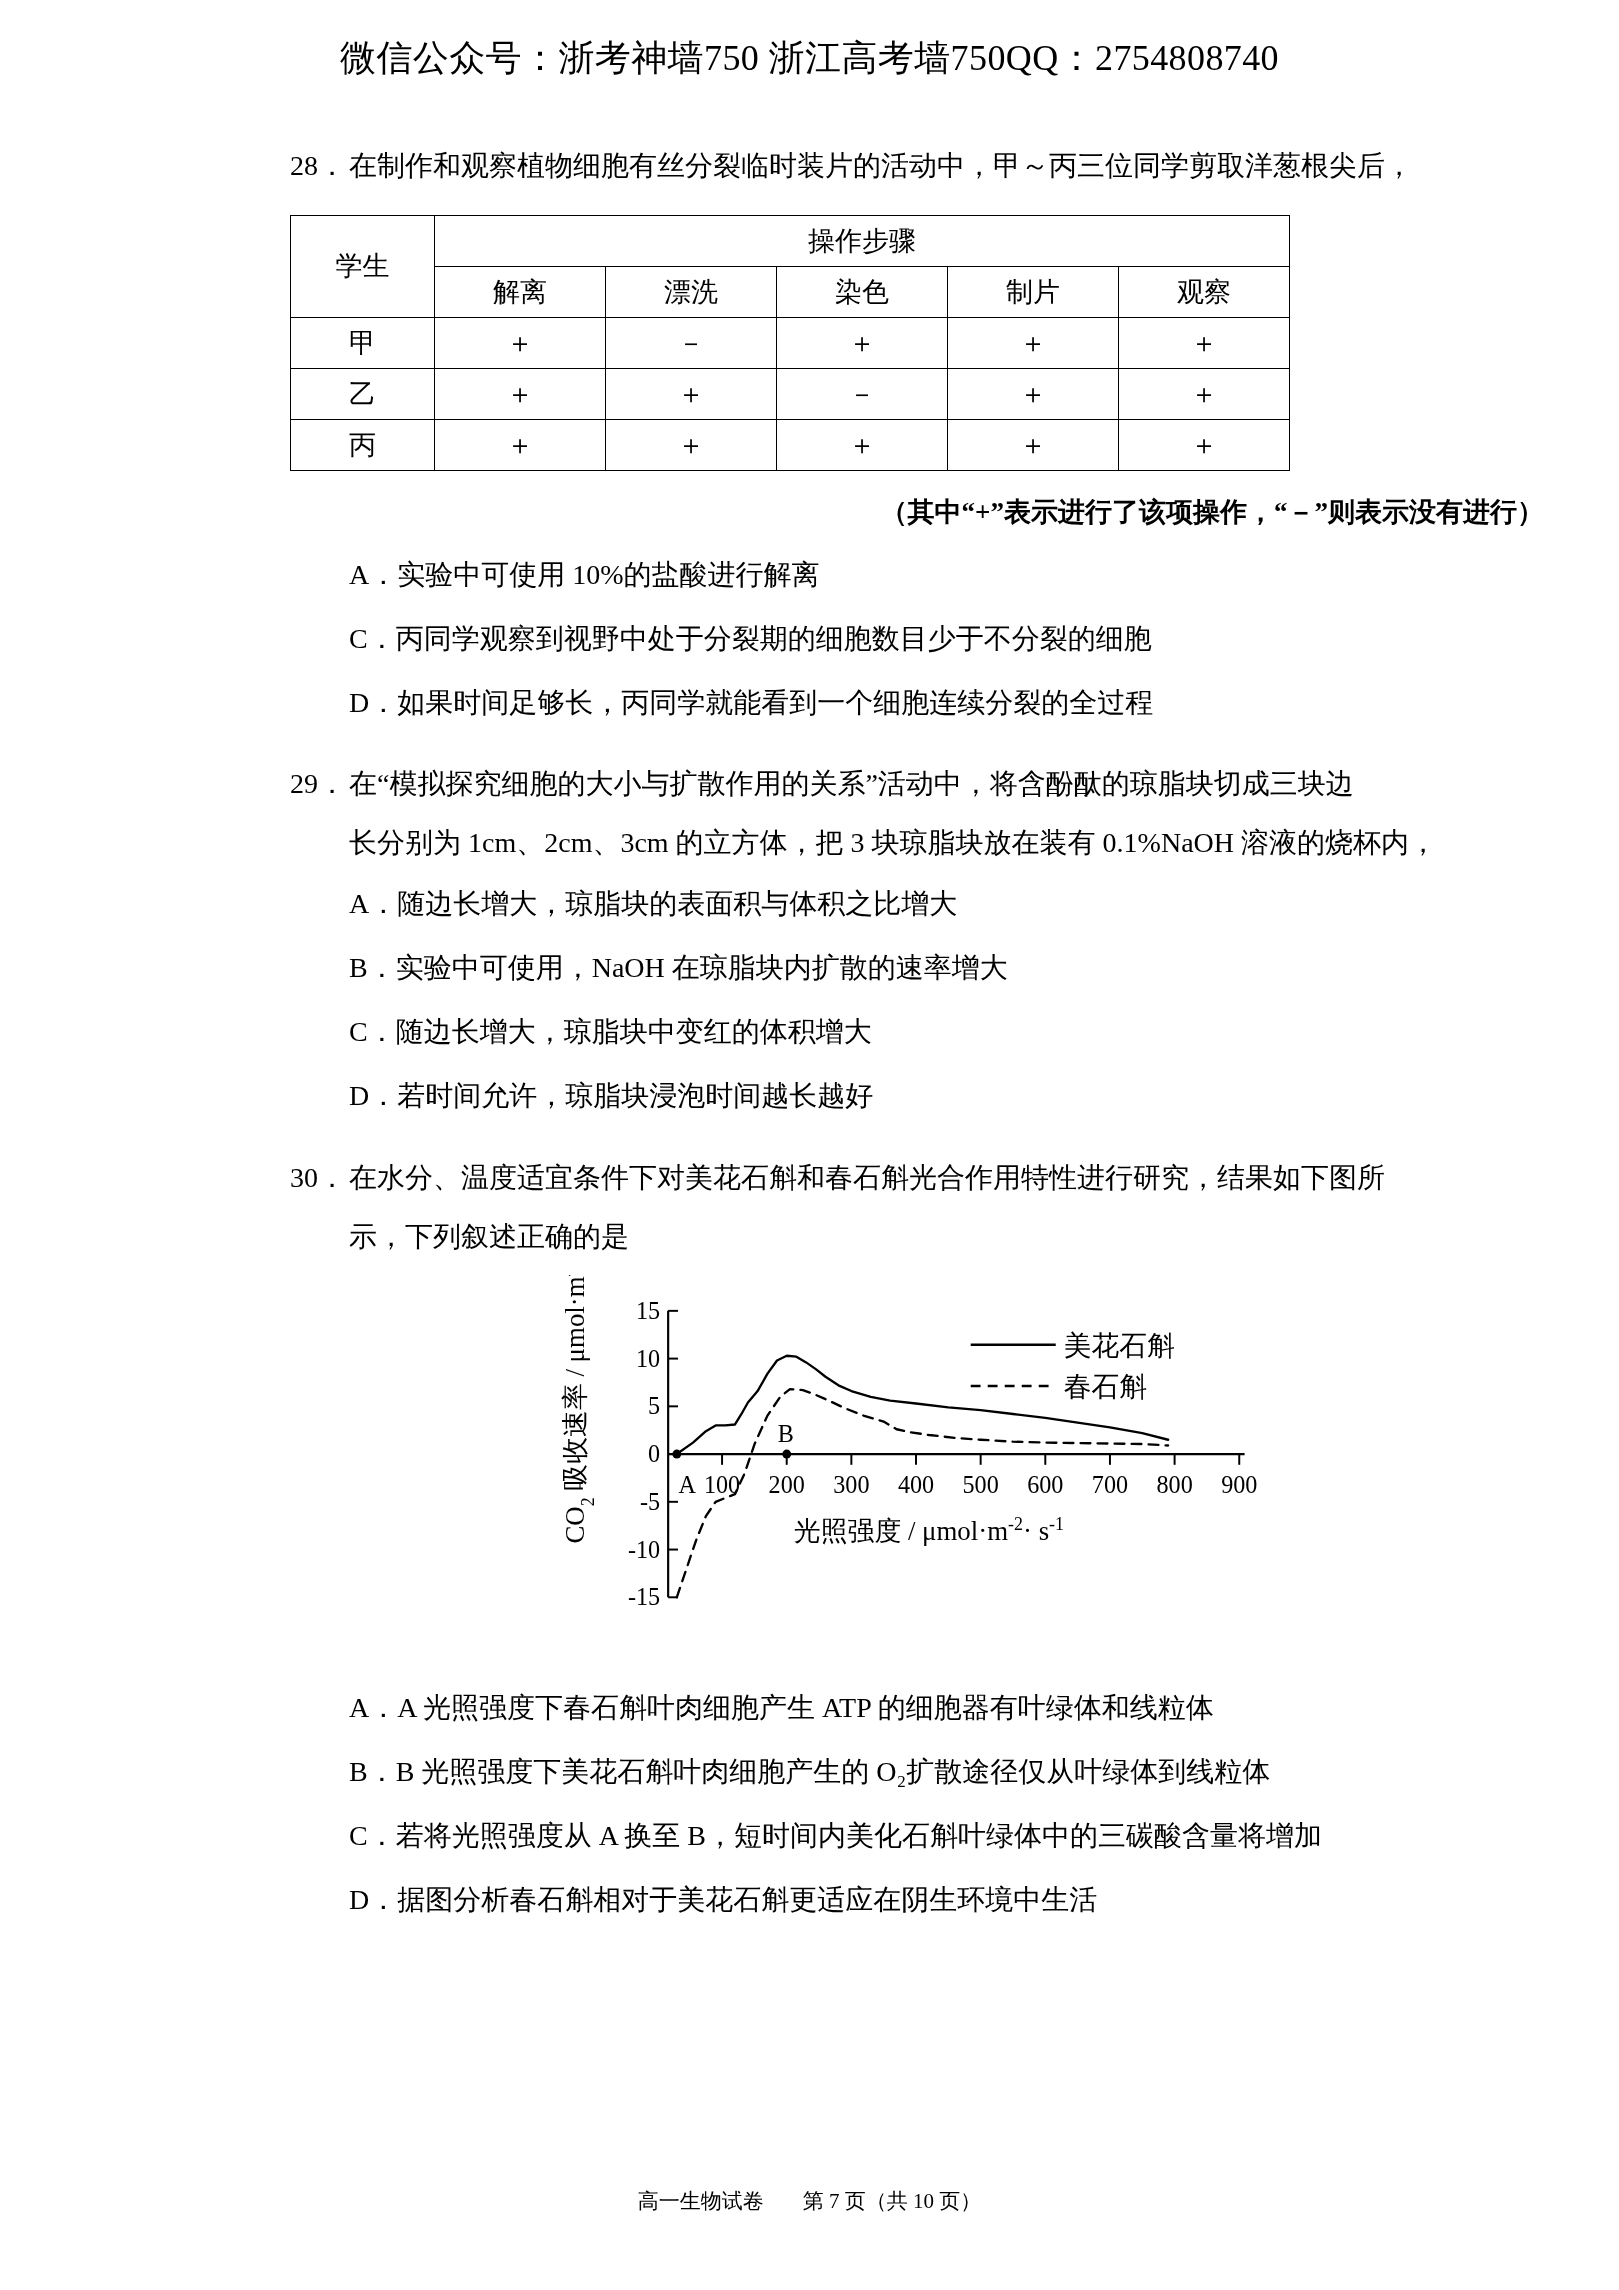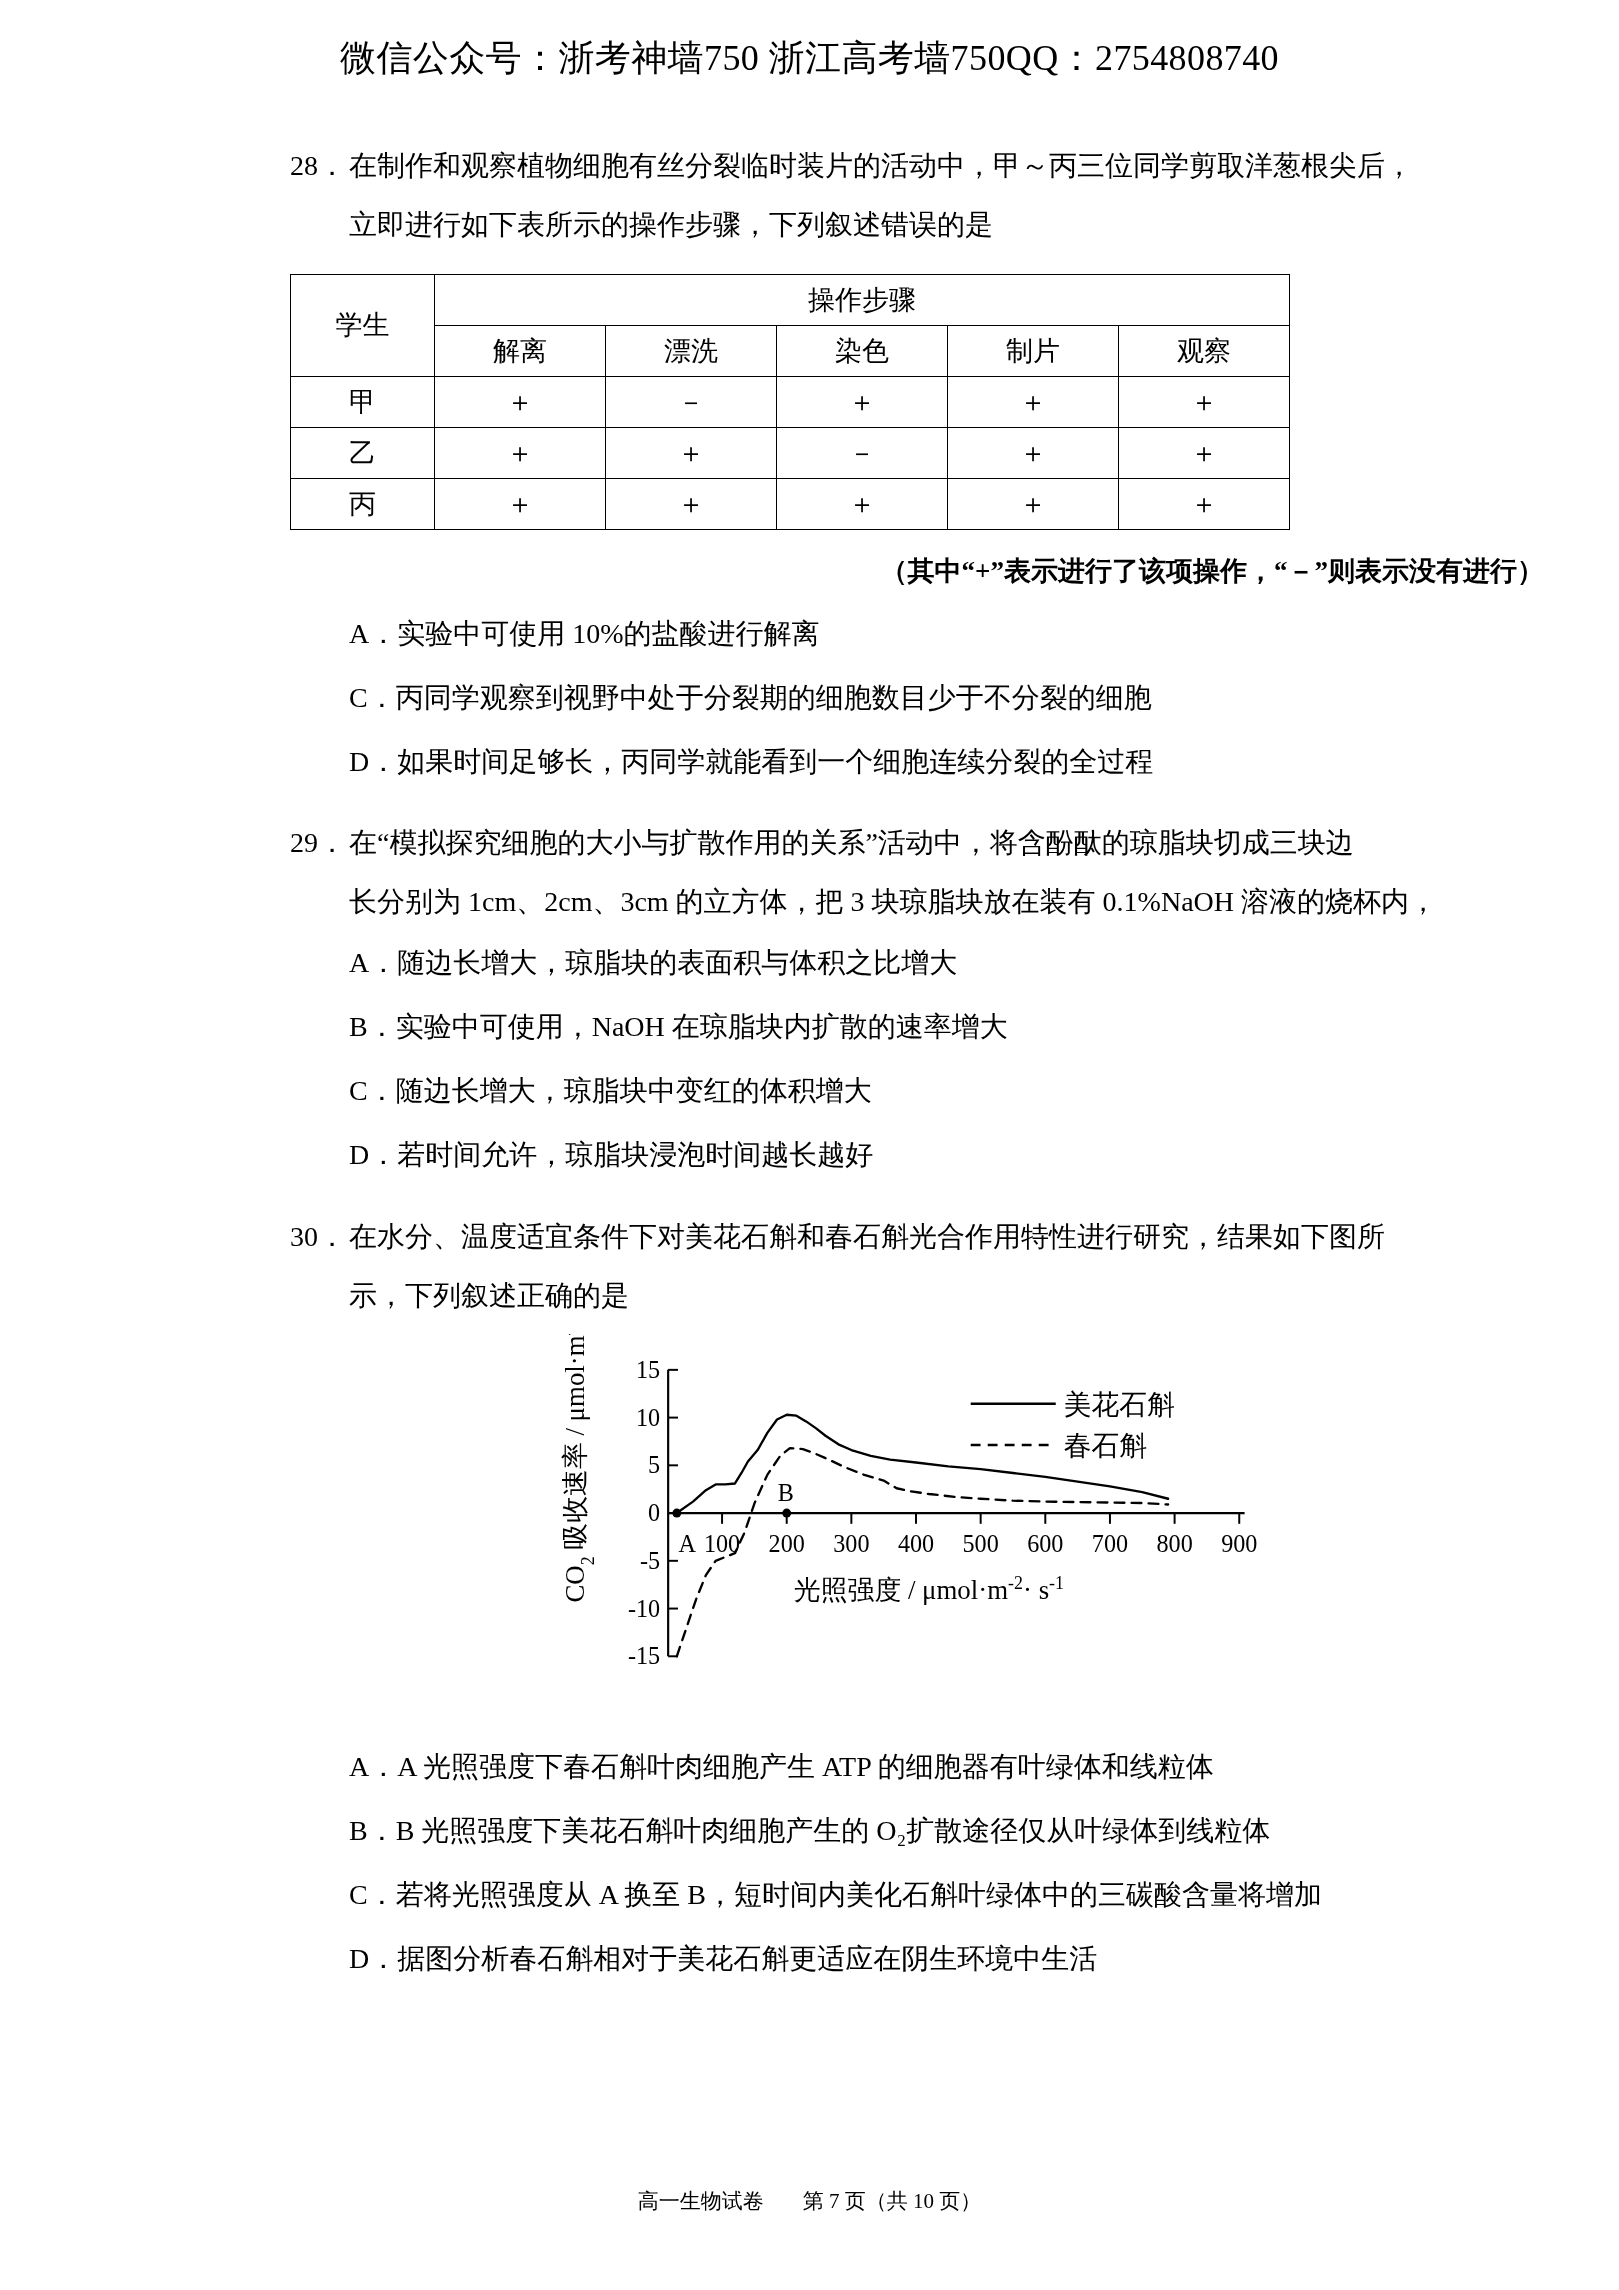--- a/index.html
+++ b/index.html
@@ -123,23 +123,20 @@
 <div class="page">
 
   <div class="wm-header">微信公众号：浙考神墙750 浙江高考墙750QQ：2754808740</div>
 
   <div class="content">
 
     <div class="q-block">
       <div class="q-line">
         <span class="q-num">28．</span>
         <span class="q-text">在制作和观察植物细胞有丝分裂临时装片的活动中，甲～丙三位同学剪取洋葱根尖后，</span>
-      </div>
-      <div class="q-line q-cont">
-        <span class="q-text">立即进行如下表所示的操作步骤，下列叙述错误的是</span>
       </div>
 
       <div class="tbl-wrap">
         <table class="steps">
           <tbody>
               <tr>
             <th class="c-stu" rowspan="2">学生</th>
             <th colspan="5">操作步骤</th>
           </tr>
           <tr>

